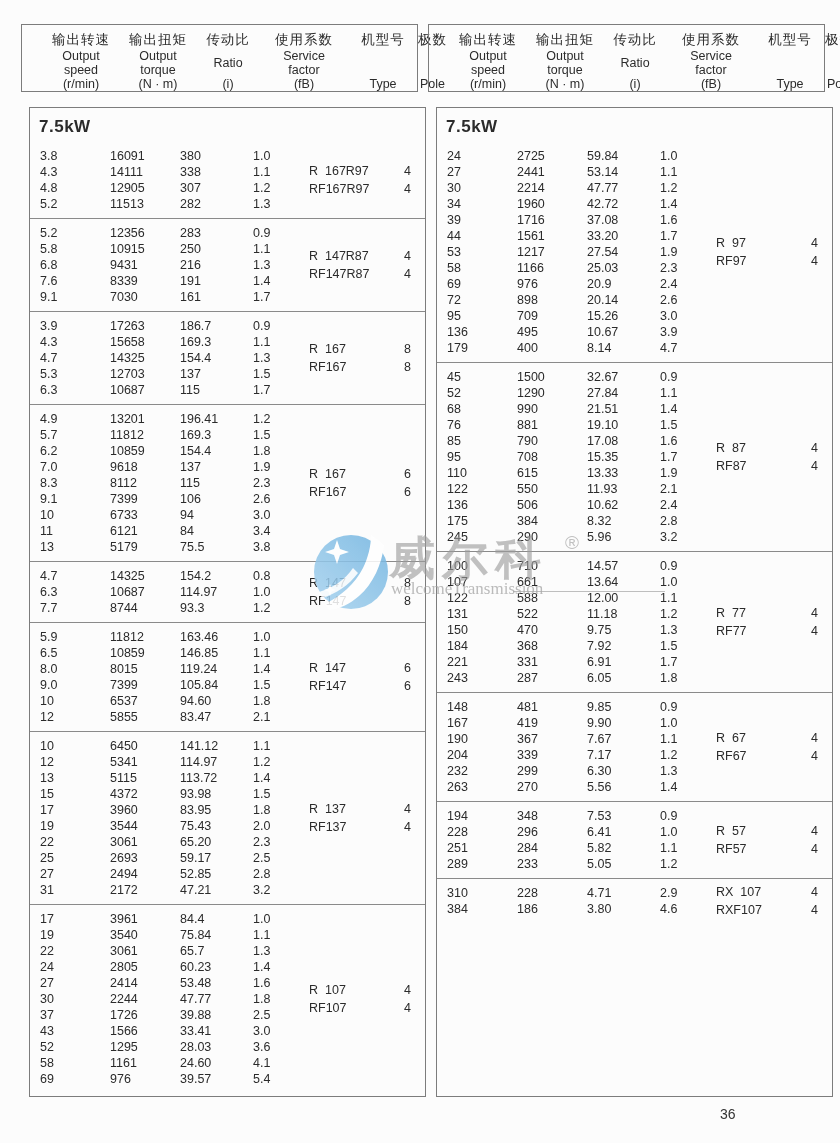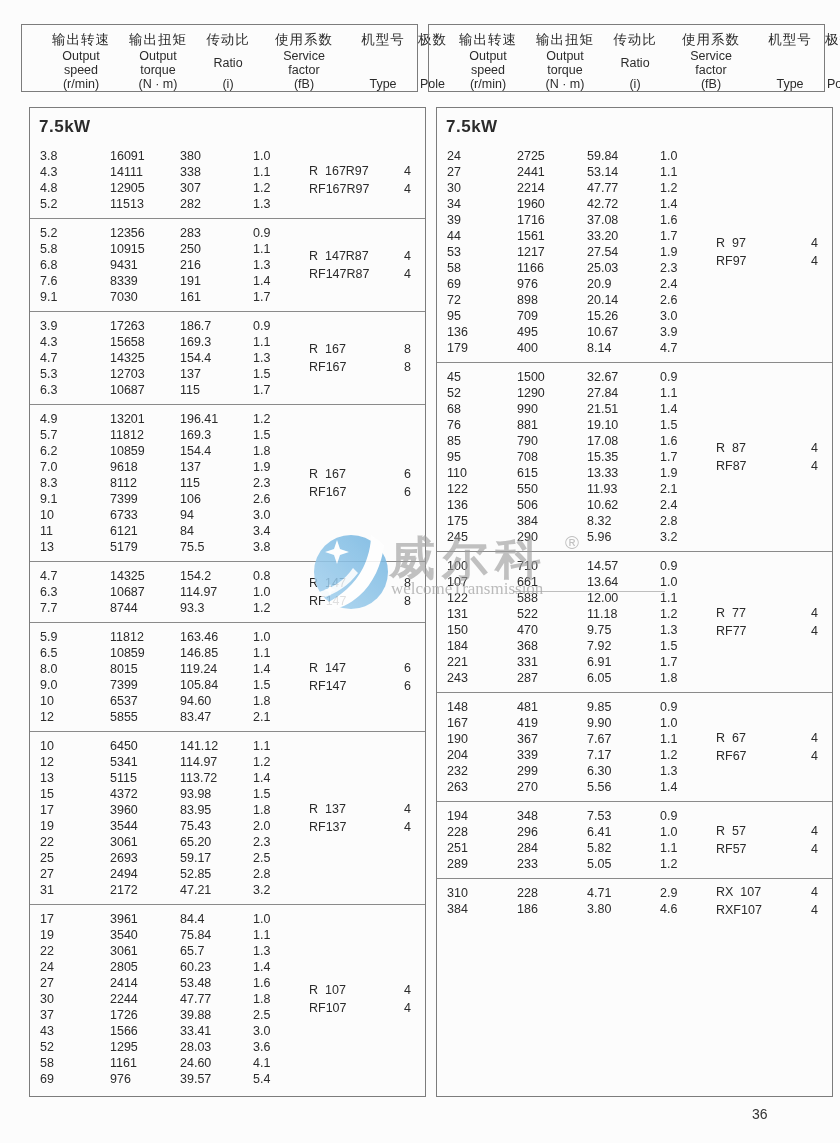--- a/index.html
+++ b/index.html
@@ -52,21 +52,21 @@
     color:#9d9d9d;letter-spacing:7px;opacity:.62;white-space:nowrap;
     font-family:"Liberation Sans",sans-serif;
   }
   .wm-reg{position:absolute;left:252px;top:6px;font-size:19px;color:#9d9d9d;opacity:.62;}
   .wm-en{
     position:absolute;left:78px;top:53px;font-size:17px;color:#a2a2a2;opacity:.72;
     font-family:"Liberation Serif",serif;white-space:nowrap;text-align:right;
   }
   .wm-line{position:absolute;left:200px;top:65px;width:152px;height:1px;background:#a6a6a6;opacity:.72;}
 
-  .pageno{position:absolute;left:752px;top:1106px;font-size:14px;color:#333;}
+  .pageno{position:absolute;left:720px;top:1106px;font-size:14px;color:#333;}
 </style>
 </head>
 <body>
 
 <section class="panel left">
   <div class="phead">
     <div class="hcell">
       <div class="zh">输出转速</div>
       <div class="en">Output</div>
       <div class="en">speed</div>

